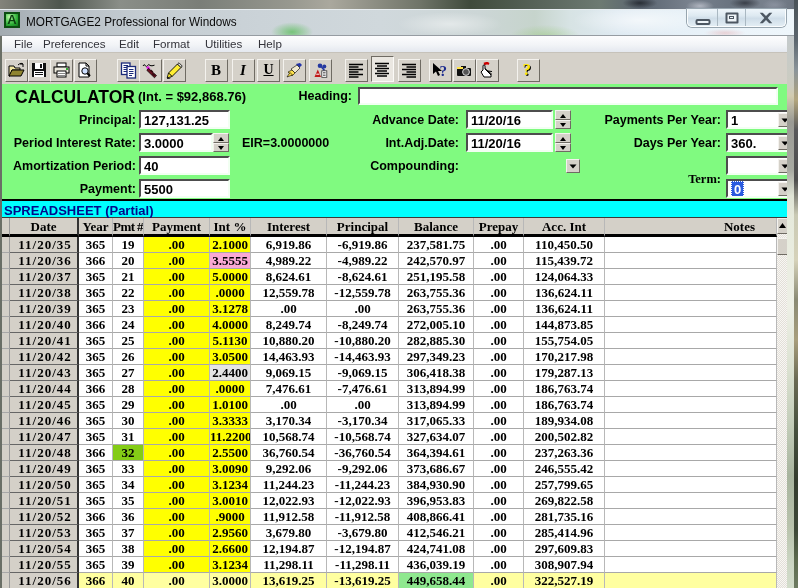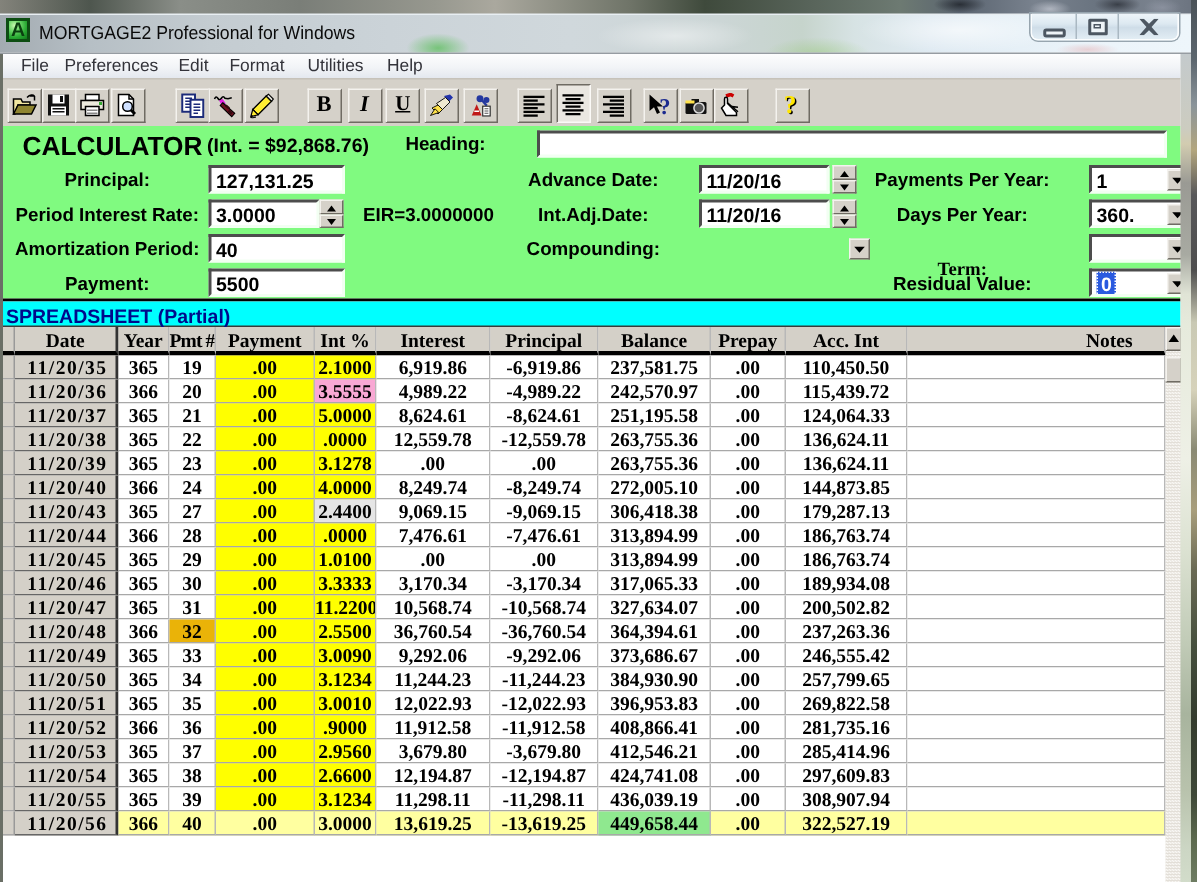--- a/index.html
+++ b/index.html
@@ -46,21 +46,21 @@
 .mi{position:absolute;top:1px;}
 #toolbar{left:2px;top:52px;width:785px;height:32px;background:#d5d1c9;border-top:1px solid #c6c2ba;}
 .tb{position:absolute;top:6px;width:23px;height:23px;background:#d5d1c9;
  border-top:1px solid #f4f2ee;border-left:1px solid #f4f2ee;
  border-bottom:1px solid #6f6b63;border-right:1px solid #6f6b63;}
 .tb svg{position:absolute;left:2px;top:2px;}
 .tb.txt{font-family:"Liberation Serif",serif;font-weight:bold;font-size:14px;text-align:center;line-height:20px;}
 
 #calc{left:2px;top:84px;width:785px;height:115px;background:#80fa80;color:#000;}
 #calc .lbl{position:absolute;font-weight:bold;font-size:12.5px;white-space:nowrap;}
-#calc .ra{text-align:center;}
+#calc .ra{text-align:right;}
 .field{position:absolute;background:#fff;border-top:2px solid #4d4d4d;border-left:2px solid #4d4d4d;border-bottom:2px solid #f2fff2;border-right:2px solid #f2fff2;font-weight:bold;font-size:13px;padding:1px 3px;white-space:nowrap;overflow:hidden;}
 #calctitle{position:absolute;left:14px;top:2px;font-size:17.5px;font-weight:bold;letter-spacing:0px;}
 .spin{width:16px;height:19px;}
 .spin .up,.spin .dn{position:absolute;left:0;width:16px;height:9.5px;background:#d5d1c9;border-top:1px solid #f4f2ee;border-left:1px solid #f4f2ee;border-bottom:1px solid #6f6b63;border-right:1px solid #6f6b63;}
 .spin .up{top:0}.spin .dn{top:9.5px}
 .spin svg{position:absolute;left:3px;}
 .drop{width:14px;height:14px;background:#d5d1c9;border-top:1px solid #f4f2ee;border-left:1px solid #f4f2ee;border-bottom:1px solid #6f6b63;border-right:1px solid #6f6b63;}
 .drop svg{position:absolute;left:2px;top:4px;}
 #blackline{left:2px;top:199px;width:785px;height:2px;background:#000;}
 #cyanbar{left:2px;top:201px;width:785px;height:17px;background:#00ffff;border-bottom:1px solid #3a3a3a;color:#000a8b;font-weight:bold;font-size:13px;}
@@ -311,21 +311,20 @@
           <path d="M0.5 0.5 L7.5 0.5 L4 4.5 Z" fill="#000"></path>
         </svg>
       </div>
     <div class="lbl ra" style="left:560px;top:88px;width:159px;font-family:Liberation Serif, serif;">Term:</div>
     <div class="field" style="left:724px;top:72px;width:64px;height:19px;"></div>
     <div class="drop" style="position:absolute;left:776px;top:74.5px;">
         <svg width="8" height="5" viewBox="0 0 8 5">
           <path d="M0.5 0.5 L7.5 0.5 L4 4.5 Z" fill="#000"></path>
         </svg>
       </div>
-    <div class="lbl ra" style="left:560px;top:98px;width:159px;">Residual Value:</div>
     <div class="field" style="left:724px;top:95px;width:64px;height:19px;"><span style="background:#2a5adf;color:#fff;padding:0 2px;border:1px dotted #fff;">0</span></div>
     <div class="drop" style="position:absolute;left:776px;top:97.5px;">
         <svg width="8" height="5" viewBox="0 0 8 5">
           <path d="M0.5 0.5 L7.5 0.5 L4 4.5 Z" fill="#000"></path>
         </svg>
       </div>
   </div>
   <div class="abs" id="blackline"></div>
   <div class="abs" id="cyanbar">
       <span style="position:absolute;left:2px;top:1.5px;">SPREADSHEET (Partial)</span>
@@ -439,20 +438,48 @@
           <td style="background:#ffff00">4.0000</td>
           <td style="background:#ffffff">8,249.74</td>
           <td style="background:#ffffff">-8,249.74</td>
           <td style="background:#ffffff">272,005.10</td>
           <td style="background:#ffffff">.00</td>
           <td style="background:#ffffff">144,873.85</td>
           <td style="background:#ffffff"></td>
         </tr>
 <tr>
           <td class="st"></td>
+          <td class="dt" style="background:#d4d0c8">11/20/41</td>
+          <td style="background:#ffffff">365</td>
+          <td style="background:#ffffff">25</td>
+          <td style="background:#ffff00">.00</td>
+          <td style="background:#ffff00">5.1130</td>
+          <td style="background:#ffffff">10,880.20</td>
+          <td style="background:#ffffff">-10,880.20</td>
+          <td style="background:#ffffff">282,885.30</td>
+          <td style="background:#ffffff">.00</td>
+          <td style="background:#ffffff">155,754.05</td>
+          <td style="background:#ffffff"></td>
+        </tr>
+<tr>
+          <td class="st"></td>
+          <td class="dt" style="background:#d4d0c8">11/20/42</td>
+          <td style="background:#ffffff">365</td>
+          <td style="background:#ffffff">26</td>
+          <td style="background:#ffff00">.00</td>
+          <td style="background:#ffff00">3.0500</td>
+          <td style="background:#ffffff">14,463.93</td>
+          <td style="background:#ffffff">-14,463.93</td>
+          <td style="background:#ffffff">297,349.23</td>
+          <td style="background:#ffffff">.00</td>
+          <td style="background:#ffffff">170,217.98</td>
+          <td style="background:#ffffff"></td>
+        </tr>
+<tr>
+          <td class="st"></td>
           <td class="dt" style="background:#d4d0c8">11/20/43</td>
           <td style="background:#ffffff">365</td>
           <td style="background:#ffffff">27</td>
           <td style="background:#ffff00">.00</td>
           <td style="background:#e5e5e5">2.4400</td>
           <td style="background:#ffffff">9,069.15</td>
           <td style="background:#ffffff">-9,069.15</td>
           <td style="background:#ffffff">306,418.38</td>
           <td style="background:#ffffff">.00</td>
           <td style="background:#ffffff">179,287.13</td>
@@ -511,21 +538,21 @@
           <td style="background:#ffffff">-10,568.74</td>
           <td style="background:#ffffff">327,634.07</td>
           <td style="background:#ffffff">.00</td>
           <td style="background:#ffffff">200,502.82</td>
           <td style="background:#ffffff"></td>
         </tr>
 <tr>
           <td class="st"></td>
           <td class="dt" style="background:#d4d0c8">11/20/48</td>
           <td style="background:#ffffff">366</td>
-          <td style="background:#eab308">32</td>
+          <td style="background:#84cc16">32</td>
           <td style="background:#ffff00">.00</td>
           <td style="background:#ffff00">2.5500</td>
           <td style="background:#ffffff">36,760.54</td>
           <td style="background:#ffffff">-36,760.54</td>
           <td style="background:#ffffff">364,394.61</td>
           <td style="background:#ffffff">.00</td>
           <td style="background:#ffffff">237,263.36</td>
           <td style="background:#ffffff"></td>
         </tr>
 <tr>

